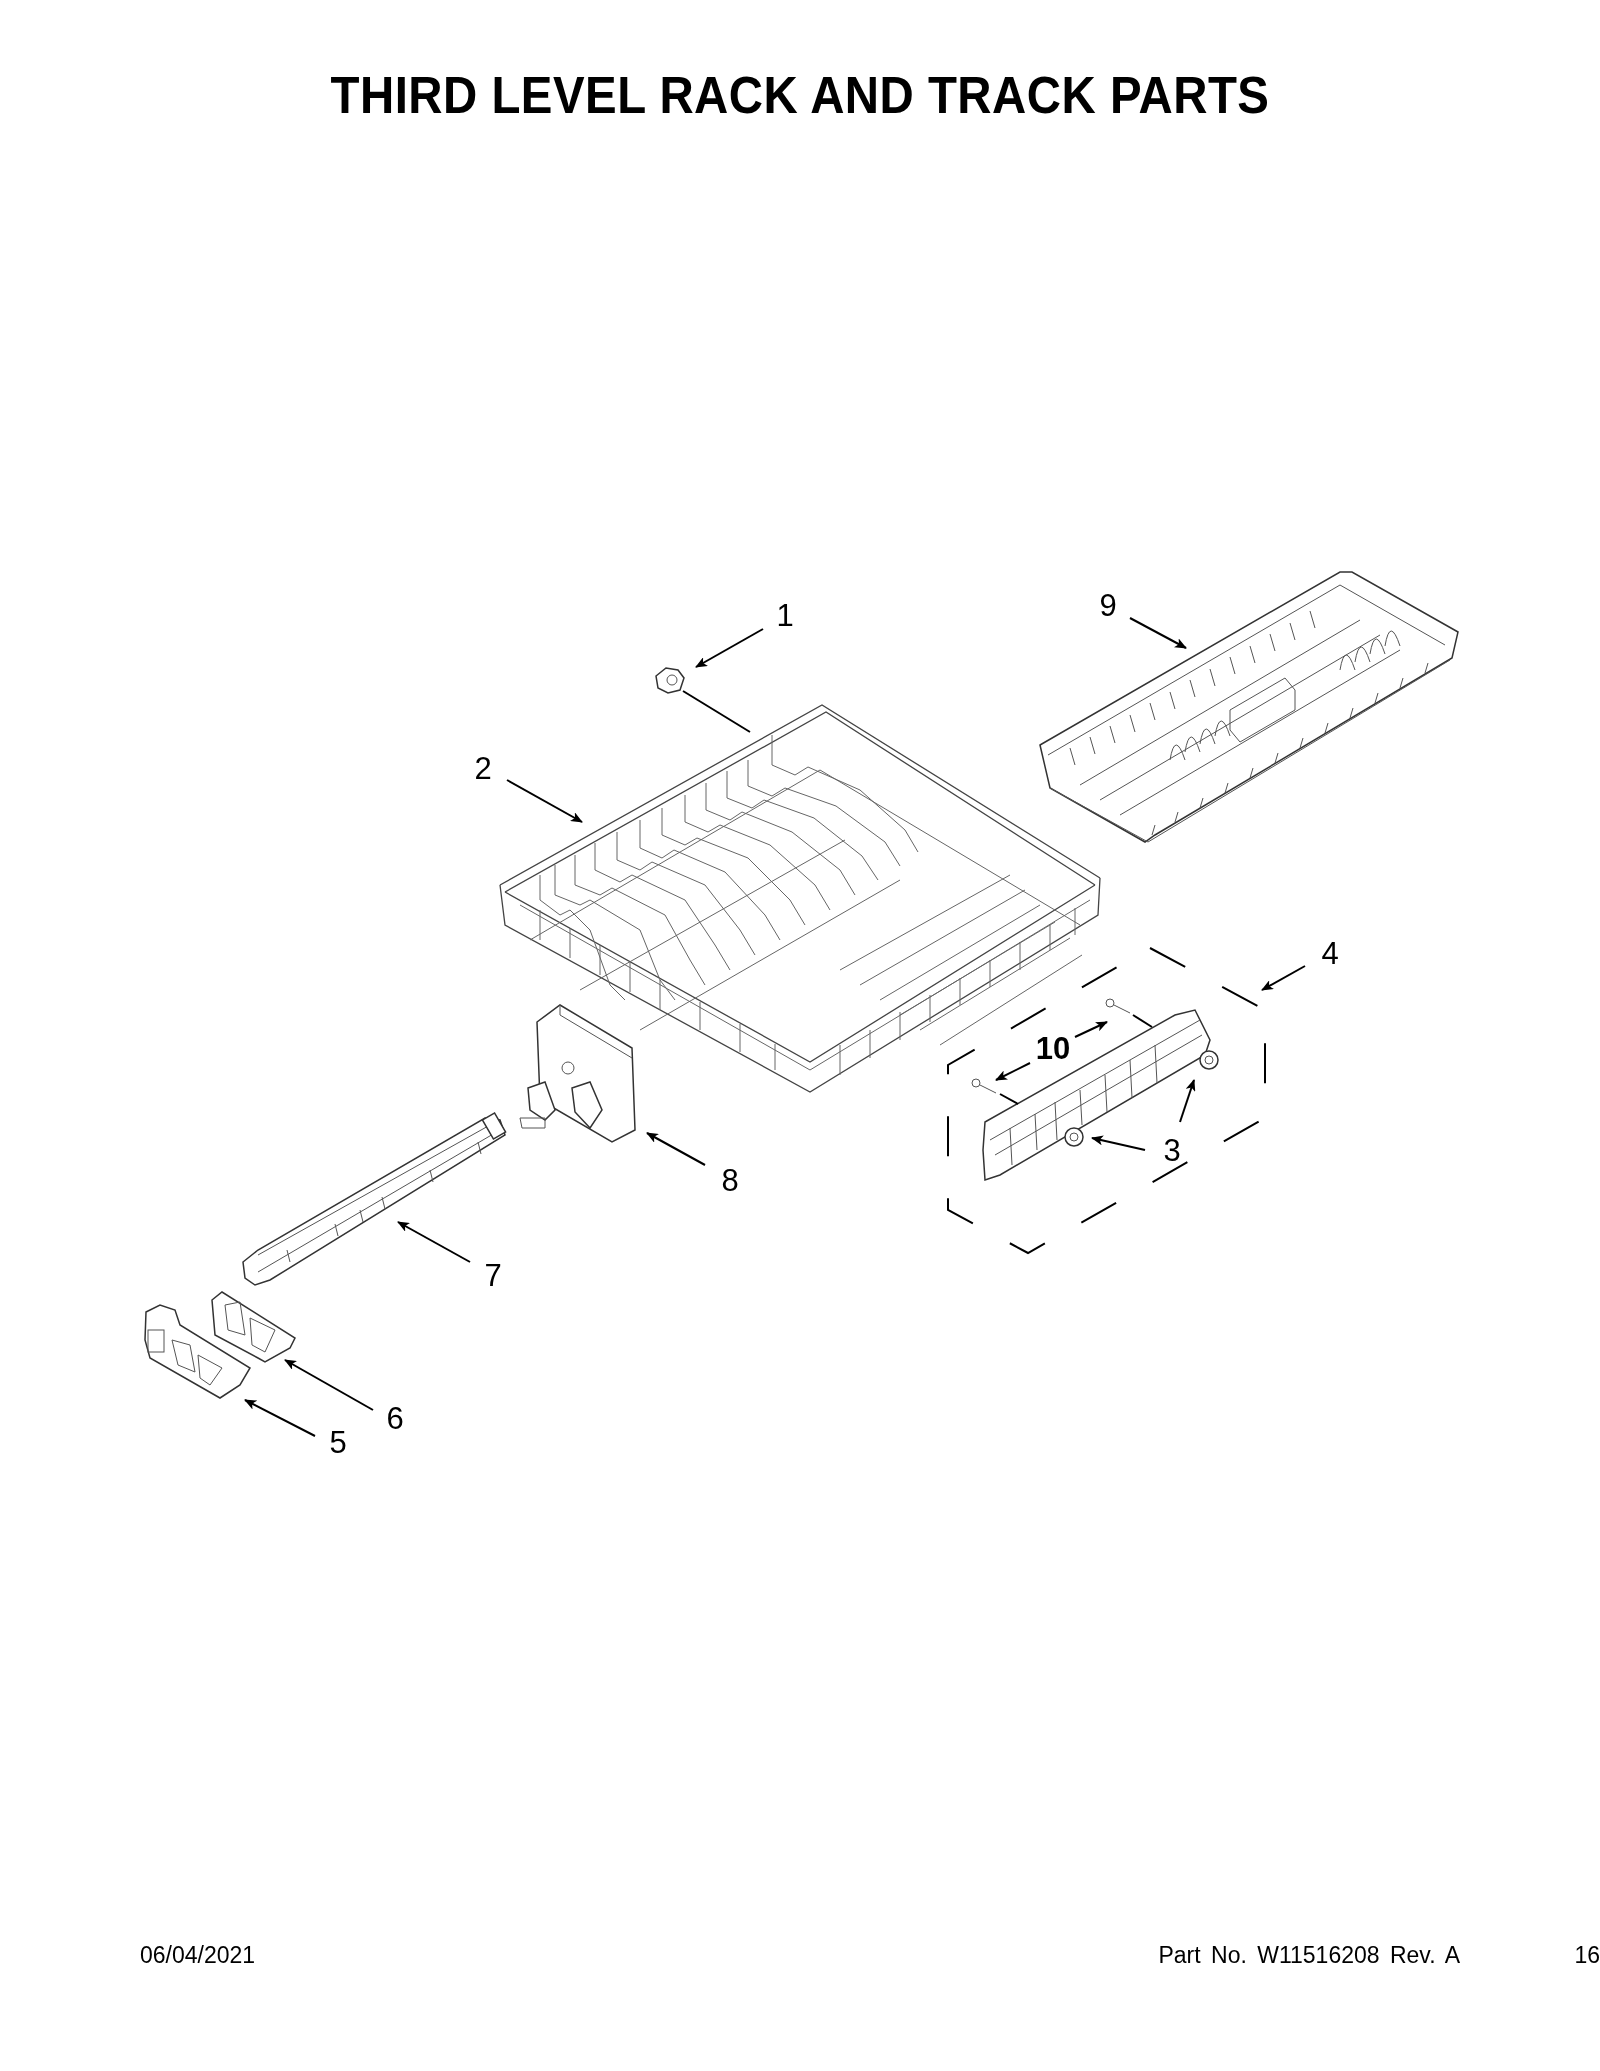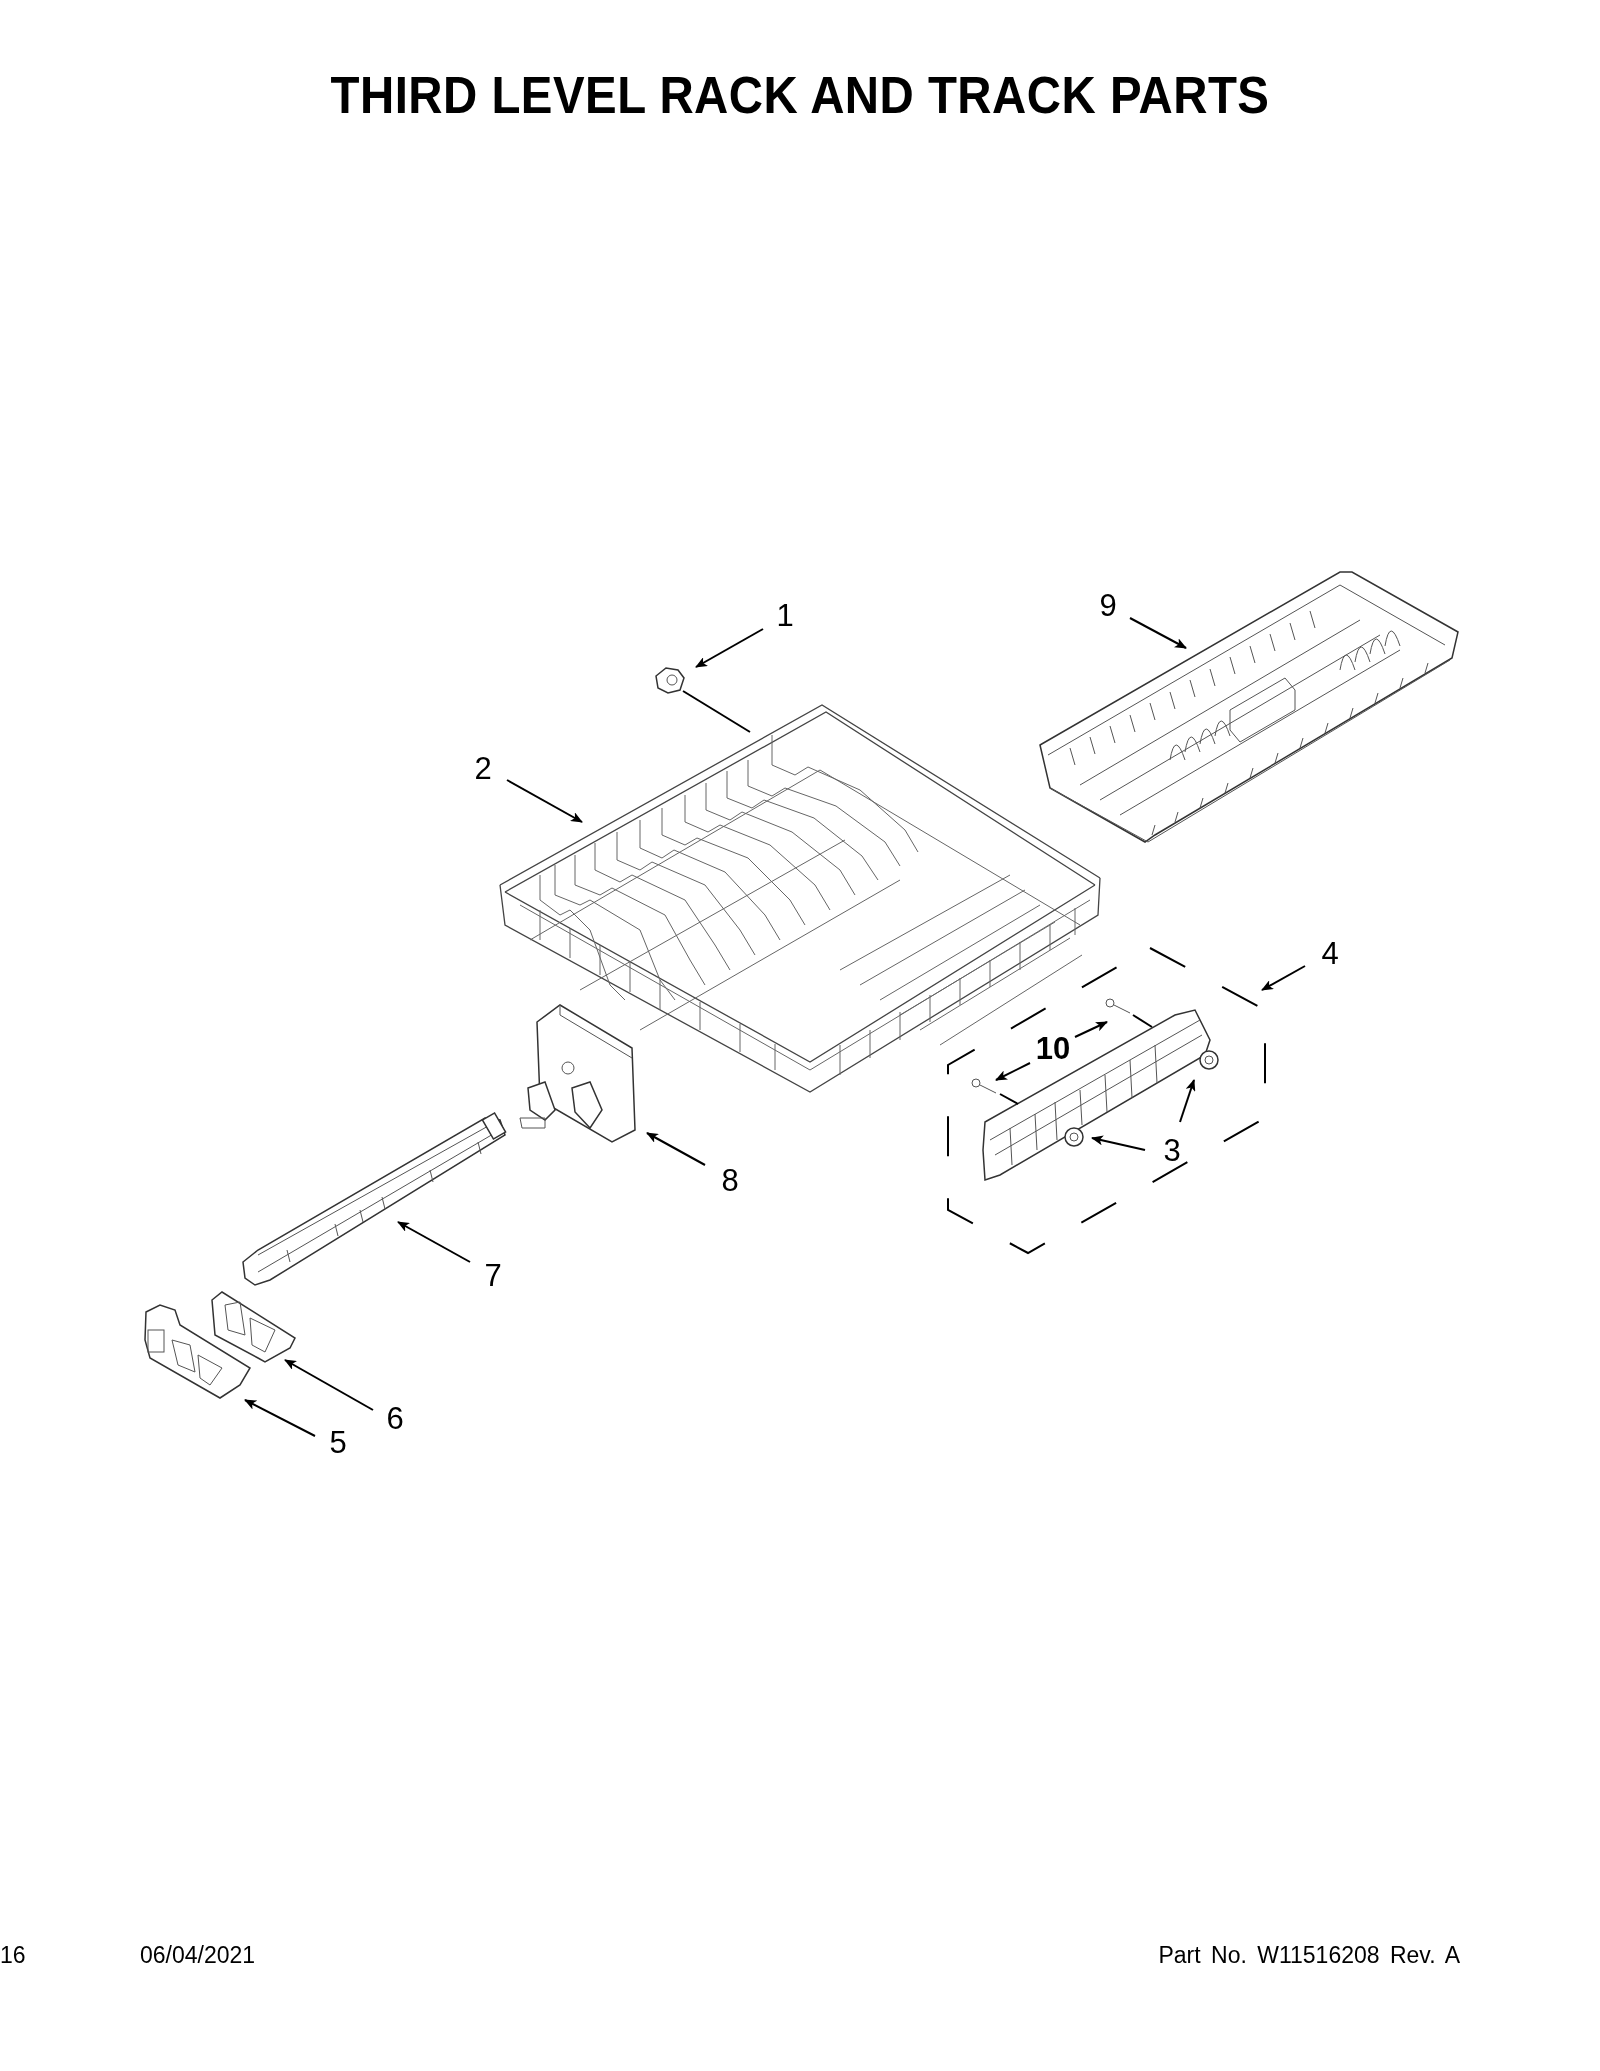--- a/index.html
+++ b/index.html
@@ -7,21 +7,21 @@
          font-family:"Liberation Sans", sans-serif; color:#000; }
   .page-title { position:absolute; top:66px; left:0; width:1600px; text-align:center;
                 font-family:"Liberation Sans", sans-serif; font-weight:bold; font-size:51px;
                 letter-spacing:0.5px; transform:scaleX(0.93); transform-origin:center; }
   .diagram { position:absolute; left:0; top:0; width:1600px; height:2071px; }
   .callout { position:absolute; font-family:"Liberation Sans", sans-serif; font-size:31px;
              line-height:1; color:#000; transform:translate(-50%,-50%); }
   .footer { position:absolute; top:1942px; font-family:"Liberation Sans", sans-serif;
             font-size:23px; color:#000; }
   .footer-date { left:140px; }
-  .footer-page { left:0; width:1600px; text-align:left; }
+  .footer-page { left:0; width:1600px; text-align:right; }
   .footer-part { right:140px; word-spacing:4px; }
   svg .wire { fill:none; stroke:#444; stroke-width:1.3; }
   svg .wire2 { fill:none; stroke:#666; stroke-width:1; }
   svg .part { fill:#fff; stroke:#333; stroke-width:1.5; }
   svg .partl { fill:none; stroke:#555; stroke-width:1; }
   svg .leader { stroke:#000; stroke-width:2; fill:none; }
 </style>
 </head>
 <body>
 

